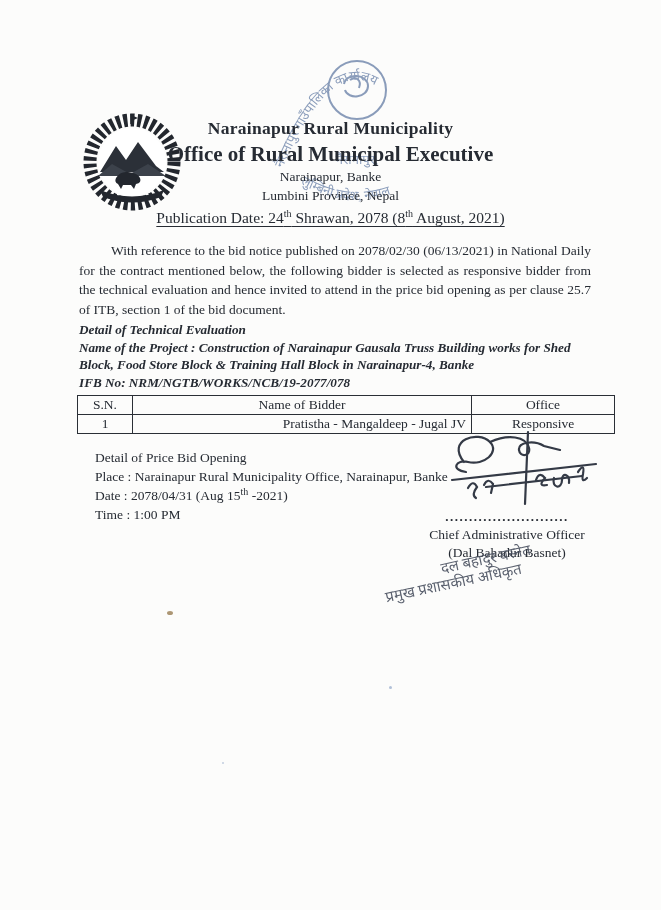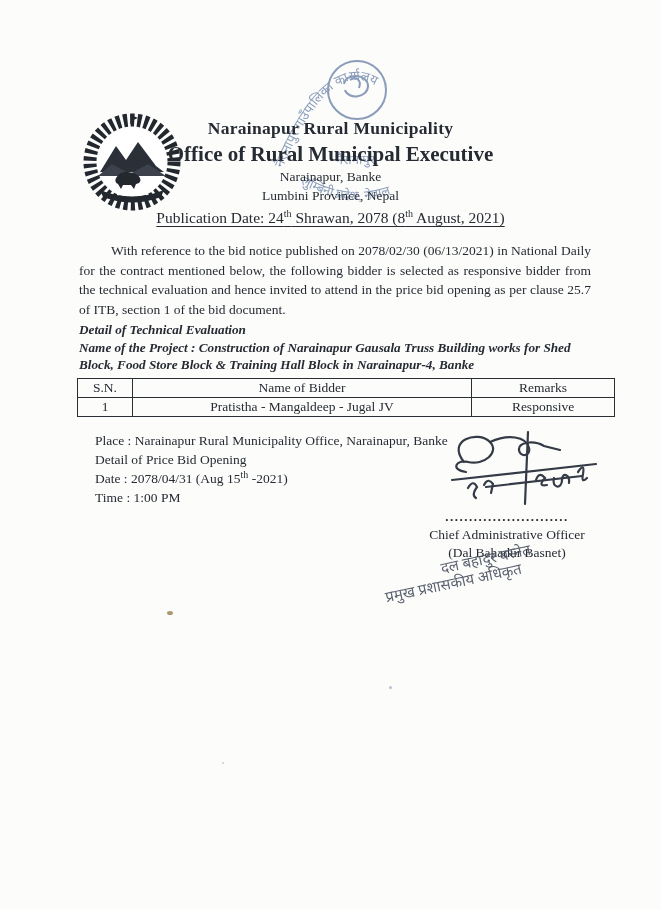--- a/index.html
+++ b/index.html
@@ -47,21 +47,21 @@
     border-collapse:collapse;margin-top:4px;margin-left:-2px;
     width:508px;table-layout:fixed;
     font-size:13.5px;
     padding-left:28px;
   }
   table.bid td{border:1.6px solid #2a2f36;padding:0 5px;height:18px;}
   .c-sn{width:44px;text-align:center;}
   .c-name{width:328px;}
   .c-rem{width:132px;text-align:center;}
   td.hdr{text-align:center;}
-  td.name-cell{text-align:center;}
+  td.name-cell{text-align:right;}
 
   .pbo{margin-top:14px;margin-left:16px;font-size:13.5px;line-height:19px;}
   .pbo div{margin:0;}
 
   
   .sig-scrawl{position:absolute;left:432px;top:430px;width:185px;height:88px;z-index:3;}
   .sig-block{
     position:absolute;left:398px;top:508px;width:218px;
     text-align:center;z-index:2;font-size:13.5px;line-height:18px;
   }
@@ -116,39 +116,40 @@
     <div class="h-addr">Narainapur, Banke</div>
     <div class="h-addr">Lumbini Province, Nepal</div>
     <div class="h-pub"><span class="u"><span>Publication Date: 24</span><sup>th</sup><span> Shrawan, 2078 (8</span><sup>th</sup><span>  August, 2021)</span></span></div>
   </div>
 
   <div class="content">
     <p class="body-par">With reference to the bid notice published on 2078/02/30 (06/13/2021) in National Daily for the contract mentioned below, the following bidder is selected as responsive bidder from the technical evaluation and hence invited to attend in the price bid opening as per clause 25.7 of ITB, section 1 of the bid document.</p>
     <div class="bi first">Detail of Technical Evaluation</div>
     <div class="bi">Name of the Project : Construction of Narainapur Gausala Truss Building works for  Shed</div>
     <div class="bi">Block, Food Store Block &amp; Training Hall Block in Narainapur-4, Banke</div>
+    <div class="bi">IFB  No: NRM/NGTB/WORKS/NCB/19-2077/078</div>
 
     <table class="bid">
       <tbody>
           <tr>
         <td class="c-sn hdr">S.N.</td>
         <td class="c-name hdr">Name of Bidder</td>
-        <td class="c-rem hdr">Remarks</td>
+        <td class="c-rem hdr">Office</td>
       </tr>
       <tr>
         <td class="c-sn">1</td>
         <td class="c-name name-cell">Pratistha - Mangaldeep - Jugal JV</td>
         <td class="c-rem">Responsive</td>
       </tr>
     </tbody>
       </table>
 
     <div class="pbo">
+      <div>Detail of Price Bid Opening</div>
       <div>Place : Narainapur Rural Municipality Office, Narainapur, Banke</div>
-      <div>Detail of Price Bid Opening</div>
       <div><span>Date : 2078/04/31 (Aug  15</span><sup>th</sup><span>   -2021)</span></div>
       <div>Time : 1:00 PM</div>
     </div>
   </div>
 
   <svg class="sig-scrawl" viewBox="0 0 185 88">
     <g fill="none" stroke="#343a46" stroke-width="2.2" stroke-linecap="round">
       <path d="M32,32 C14,10 46,0 58,12 C68,22 52,36 36,32 C24,29 18,40 34,42"></path>
       <path d="M58,12 C76,4 94,6 97,18 C99,26 88,28 87,20 C86,12 102,10 112,16 L128,20"></path>
       <path d="M96,2 L93,74"></path>

